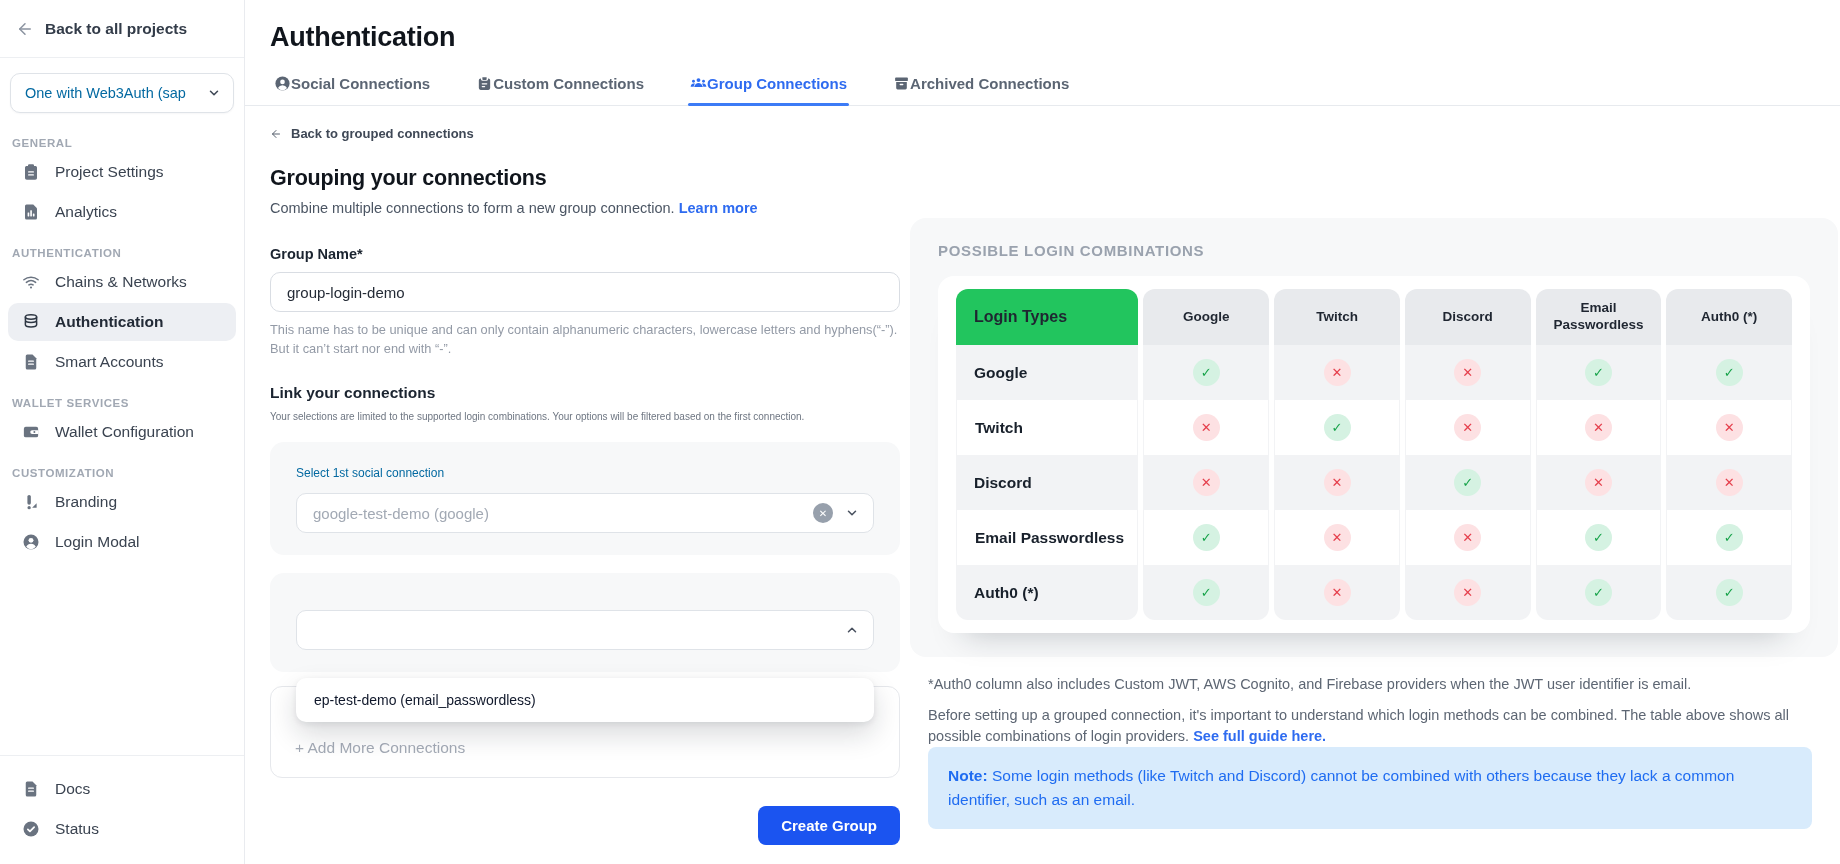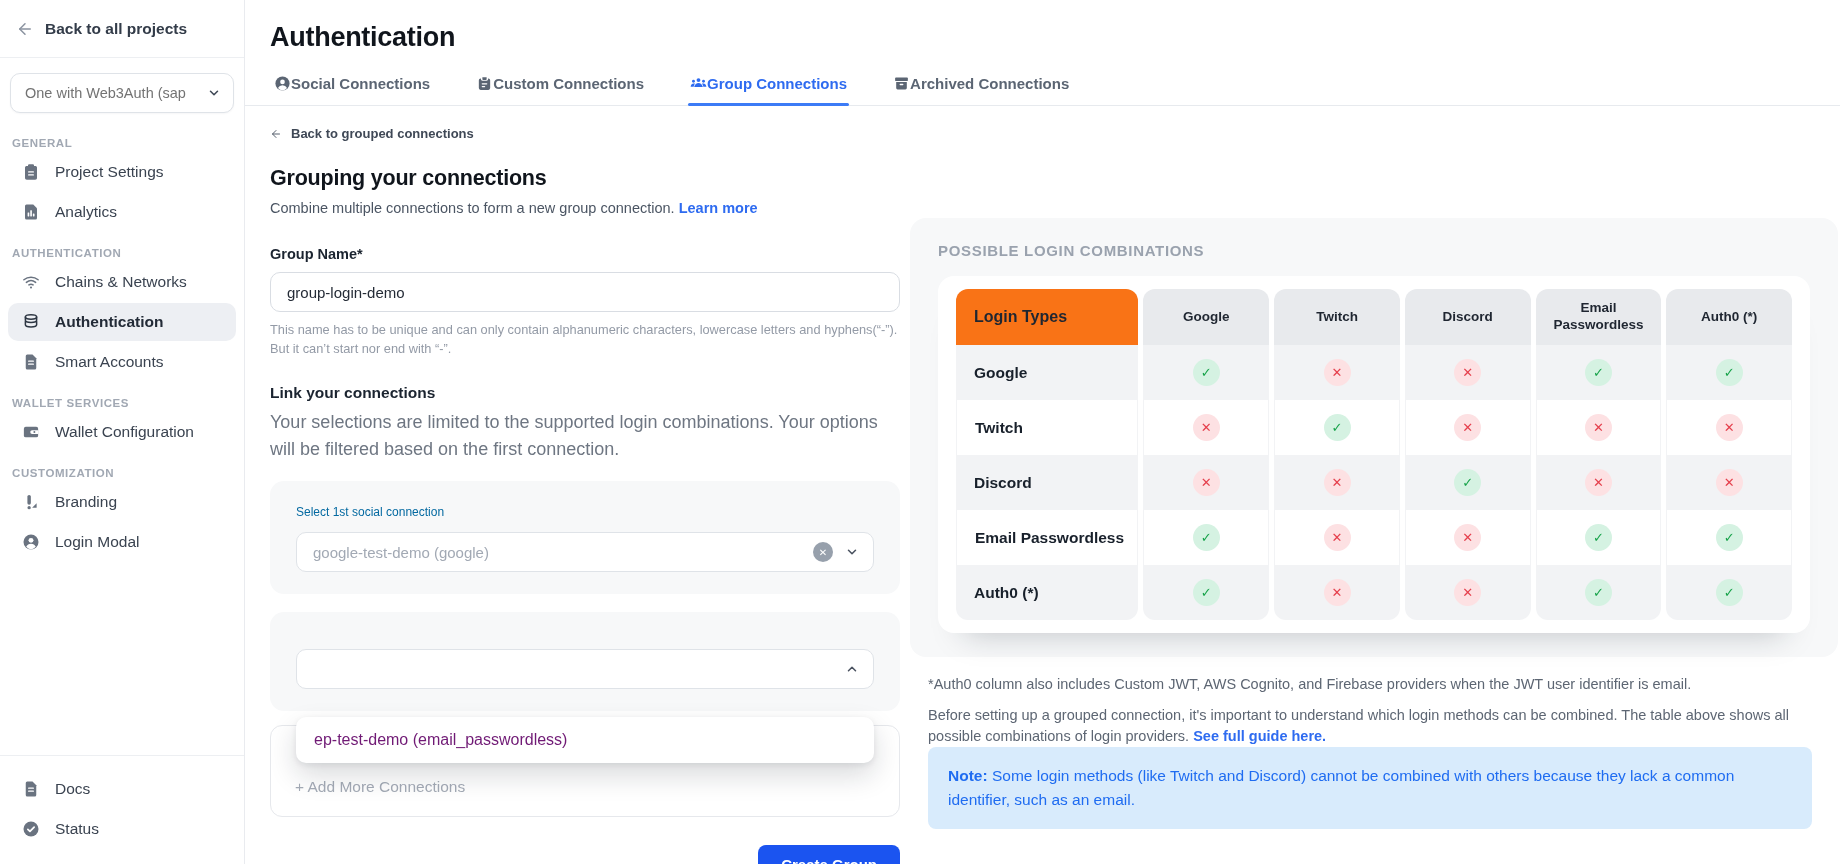--- a/index.html
+++ b/index.html
@@ -15,21 +15,21 @@
 
   
   .sidebar{width:245px;min-width:245px;height:100%;border-right:1px solid #e9ebef;
     display:flex;flex-direction:column;background:#fff}
   .side-back{display:flex;align-items:center;gap:11px;padding:20px 16px 19px;
     font-size:15.5px;font-weight:700;color:#333c49;cursor:pointer}
   .side-back .icon{color:#8b93a0}
   .side-divider{height:1px;background:#edeff2;margin:0}
   .project-select{margin:15px 10px 8px;height:40px;border:1px solid #dfe3e8;border-radius:10px;
     background:#fff;display:flex;align-items:center;justify-content:space-between;gap:6px;
-    padding:0 12px 0 14px;font-size:14.5px;font-weight:500;color:#737373;cursor:pointer;
+    padding:0 12px 0 14px;font-size:14.5px;font-weight:500;color:#0369a1;cursor:pointer;
     box-shadow:0 1px 2px rgba(16,24,40,.04)}
   .project-select .ps-text{white-space:nowrap;overflow:hidden;flex:1}
   .project-select .icon{color:#3f4856}
   .section-label{margin:16px 0 4px;padding:0 12px;font-size:11.5px;font-weight:700;
     letter-spacing:.05em;color:#a1a8b3}
   .side-item{display:flex;align-items:center;gap:15px;margin:2px 8px;padding:10px 14px;
     border-radius:10px;font-size:15.5px;font-weight:500;color:var(--side-ink);cursor:pointer}
   .side-item .icon{color:#6a7380}
   .side-item.active{background:#edeff3;font-weight:700;color:#232b37}
   .side-item.active .icon{color:#2d3642}
@@ -58,51 +58,51 @@
     font-weight:600;color:#3f4856;cursor:pointer}
   .back-link .icon{color:#57606e}
   h2{margin:25px 0 0;font-size:21.5px;letter-spacing:-.01em}
   .sub{margin:9px 0 0;font-size:14.5px;color:#4b5563}
   .sub a,.combos-desc a{color:var(--accent);font-weight:600;text-decoration:none;cursor:pointer}
   .field-label{display:block;margin-top:30px;font-size:14.5px;font-weight:700;color:#1b2430}
   .text-input{margin-top:10px;width:100%;height:40px;border:1px solid #d9dde3;border-radius:10px;
     padding:0 16px;font-size:15px;color:#242b36;font-family:inherit;outline:none;background:#fff}
   .helper{margin:8px 0 0;font-size:12.8px;line-height:1.5;color:#939aa6}
   h3{margin:26px 0 0;font-size:15.5px;color:#1b2430}
-  .desc{margin:7px 0 4px;font-size:18px;line-height:1.5;color:var(--muted)}
+  .desc{margin:7px 0 4px;font-size:10px;line-height:1.5;color:var(--muted)}
 
   .conn-card{margin-top:18px;background:var(--panel);border-radius:14px;padding:24px 26px 22px;position:relative}
   .conn-label{font-size:12px;font-weight:400;color:#0369a1}
   .select{margin-top:13px;height:40px;background:#fff;border:1px solid #dfe3e8;border-radius:10px;
     display:flex;align-items:center;justify-content:space-between;padding:0 14px 0 16px;cursor:pointer}
   .sel-value{font-size:15px;color:#a2a9b4}
   .sel-icons{display:flex;align-items:center;gap:12px}
   .clear{width:20px;height:20px;border-radius:50%;background:#97a0ac;color:#fff;font-size:10px;
     display:inline-flex;align-items:center;justify-content:center;font-weight:700;cursor:pointer}
   .chev{color:#4a5260}
   .dropdown{position:absolute;left:26px;right:26px;top:calc(100% + 6px);background:#fff;
     border-radius:10px;box-shadow:0 12px 28px rgba(16,24,40,.16),0 2px 6px rgba(16,24,40,.08);z-index:6}
-  .dd-option{padding:14px 18px;font-size:16px;color:#701a75;cursor:pointer;border-radius:10px}
+  .dd-option{padding:14px 18px;font-size:14px;color:#0f172a;cursor:pointer;border-radius:10px}
   .add-more{margin-top:14px;height:92px;border:1px solid #e6e8ec;border-radius:12px;
     display:flex;align-items:flex-end;padding:0 24px 20px;color:#a4abb6;font-size:15.5px;
     font-weight:500;cursor:pointer;background:#fff}
   .actions{margin-top:28px;display:flex;justify-content:flex-end}
   .primary{background:var(--btn);color:#fff;border:none;border-radius:8px;padding:11px 23px;
     font-size:15px;font-weight:600;font-family:inherit;cursor:pointer}
 
   
   .right-col{flex:1;min-width:0;margin-top:112px;padding-right:2px}
   .panel{background:var(--panel);border-radius:16px;padding:24px 28px 24px}
   .panel-title{font-size:15px;font-weight:600;letter-spacing:.045em;color:#9aa2ae}
   .table-card{margin-top:17px;background:#fff;border-radius:16px;padding:13px;
     box-shadow:0 26px 30px -26px rgba(20,30,45,.25)}
   table{width:100%;border-collapse:separate;border-spacing:5px 0;table-layout:fixed}
   thead th{height:56px;background:#e8eaed;border-radius:12px 12px 0 0;font-size:13.5px;
     font-weight:700;color:#1f2631;line-height:1.25;padding:6px 10px;vertical-align:middle}
-  thead th.corner{background:#f97316;text-align:left;padding-left:18px;font-size:16px;font-weight:600}
+  thead th.corner{background:#22c55e;text-align:left;padding-left:18px;font-size:16px;font-weight:600}
   tbody td{height:55px;text-align:center;vertical-align:middle}
   tbody tr.shade td{background:#f2f3f5}
   tbody tr.plain td{background:#fff;border-left:1px solid #f2f3f5;border-right:1px solid #f2f3f5}
   tbody td.rowlabel{text-align:left;padding-left:18px;font-size:15.5px;font-weight:600;color:#18202b}
   tbody tr:last-child td{border-radius:0 0 12px 12px}
   .mark{display:inline-flex;width:27px;height:27px;border-radius:50%;align-items:center;
     justify-content:center;font-size:13px;font-weight:700}
   .mark.yes{background:var(--ok-bg);color:var(--ok)}
   .mark.no{background:var(--bad-bg);color:var(--bad)}
 

